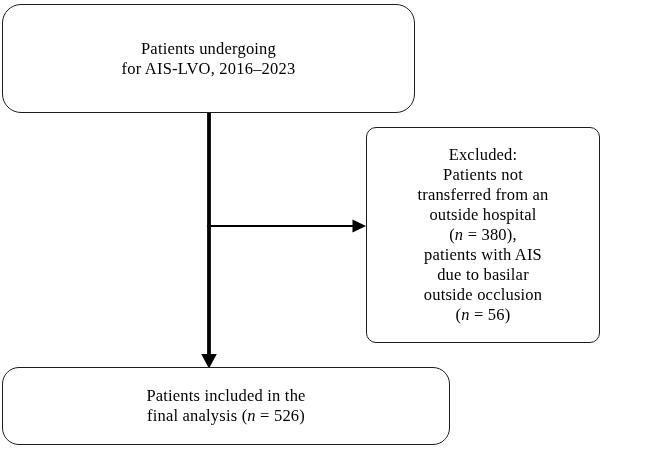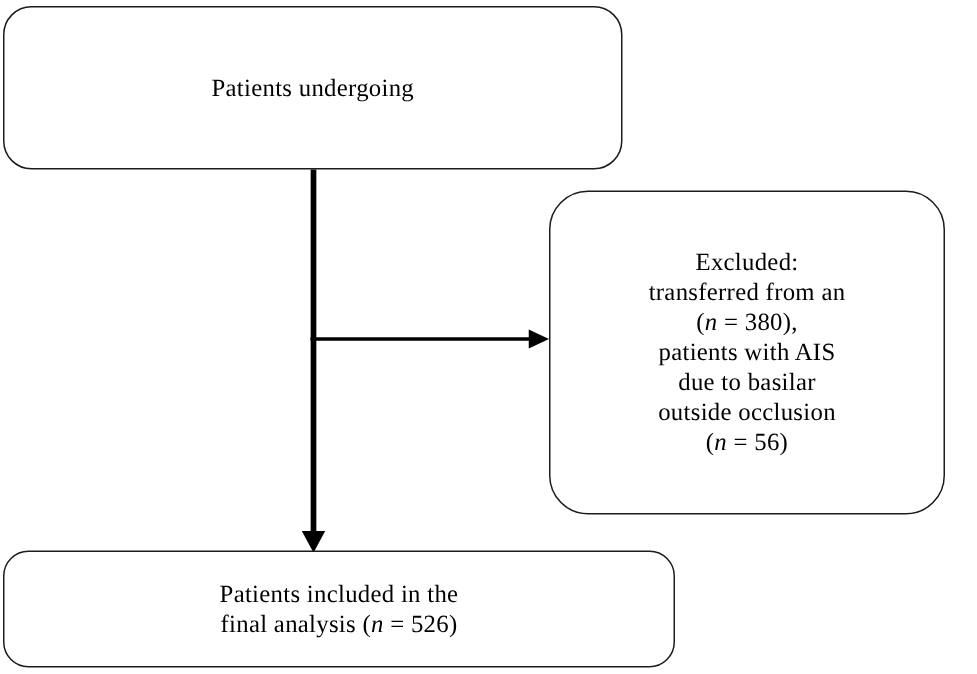--- a/index.html
+++ b/index.html
@@ -46,23 +46,23 @@
   #box-top {
     left: 2px;
     top: 4px;
     width: 413px;
     height: 109px;
     border-radius: 19px;
   }
   #box-right {
     left: 366px;
     top: 127px;
-    width: 264px;
+    width: 234px;
     height: 216px;
-    border-radius: 26px;
+    border-radius: 10px;
   }
   #box-bottom {
     left: 2px;
     top: 367px;
     width: 448px;
     height: 78px;
     border-radius: 17px;
   }
 </style>
 </head>
@@ -72,25 +72,28 @@
 
   <svg class="arrows" width="651" height="449" viewBox="0 0 651 449">
     <line x1="209" y1="113" x2="209" y2="356" stroke-width="3.8" stroke="#000000"></line>
     <polygon points="201.2,354 216.8,354 209,368.5" fill="#000000"></polygon>
     <line x1="207" y1="226" x2="354" y2="226" stroke-width="2.2" stroke="#000000"></line>
     <polygon points="352.5,219.6 352.5,232.4 366,226" fill="#000000"></polygon>
   </svg>
 
   <div class="box" id="box-top">
     <p class="ln">Patients undergoing</p>
+    <p class="ln">for AIS-LVO, 2016–2023</p>
   </div>
 
   <div class="box" id="box-right">
     <p class="ln">Excluded:</p>
+    <p class="ln">Patients not</p>
     <p class="ln">transferred from an</p>
+    <p class="ln">outside hospital</p>
     <p class="ln"><span>(</span><span class="nvar">n</span><span> = 380),</span></p>
     <p class="ln">patients with AIS</p>
     <p class="ln">due to basilar</p>
     <p class="ln">outside occlusion</p>
     <p class="ln"><span>(</span><span class="nvar">n</span><span> = 56)</span></p>
   </div>
 
   <div class="box" id="box-bottom">
     <p class="ln">Patients included in the</p>
     <p class="ln"><span>final analysis (</span><span class="nvar">n</span><span> = 526)</span></p>

